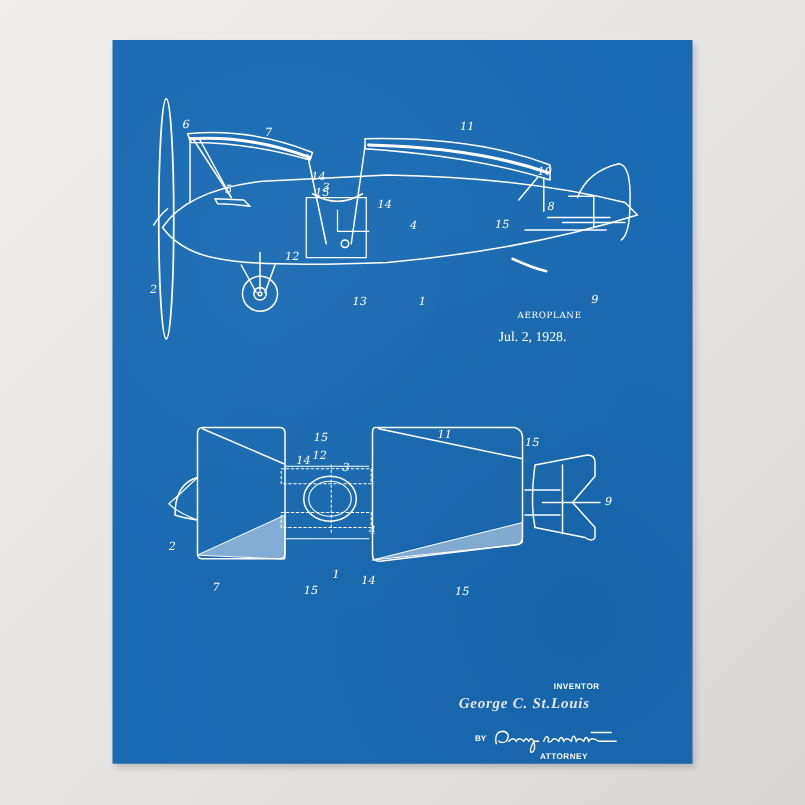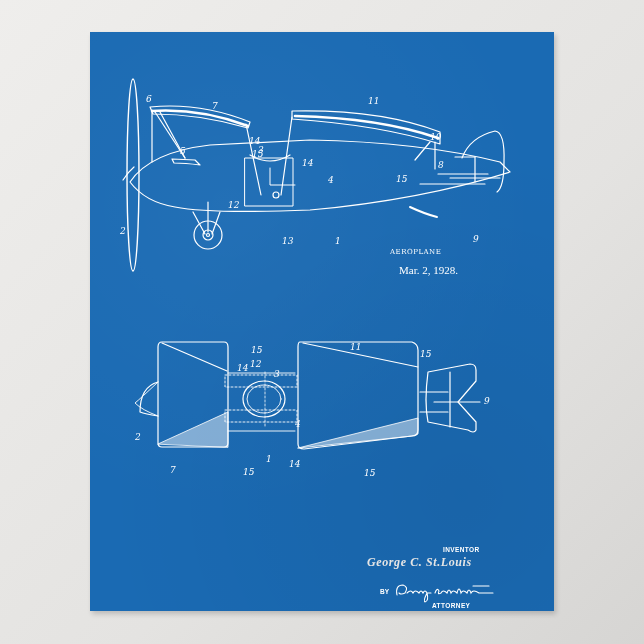--- a/index.html
+++ b/index.html
@@ -5,21 +5,21 @@
   html,body{margin:0;padding:0;}
   body{width:644px;height:644px;background:#e9e8e6;position:relative;overflow:hidden;
     font-family:"Liberation Sans",sans-serif;}
   .bg-grad{position:absolute;inset:0;background:linear-gradient(135deg,#efeeec 0%,#e4e3e1 60%,#d6d5d3 100%);}
   .poster{position:absolute;left:90px;top:32px;width:464px;height:579px;background:#1a6ab3;
     box-shadow:2px 3px 5px rgba(0,0,0,0.18);overflow:hidden;}
   .poster .tex{position:absolute;inset:0;background:
      radial-gradient(circle at 30% 30%,rgba(255,255,255,0.04),rgba(0,0,0,0) 60%),
      radial-gradient(circle at 80% 80%,rgba(0,0,0,0.06),rgba(0,0,0,0) 60%);}
   svg.draw{position:absolute;left:0;top:0;}
-  .ttl{position:absolute;left:300px;top:216px;color:#fff;font-family:"DejaVu Serif",serif;font-size:7px;letter-spacing:0.5px;}
+  .ttl{position:absolute;left:324px;top:216px;color:#fff;font-family:"DejaVu Serif",serif;font-size:7px;letter-spacing:0.5px;}
   .date{position:absolute;left:309px;top:232px;color:#fff;font-family:"Liberation Serif",serif;font-size:11px;}
   .inv-label{position:absolute;left:353px;top:514px;color:#fff;font-size:6.5px;font-weight:bold;letter-spacing:0.4px;}
   .inv-name{position:absolute;left:277px;top:523px;color:#e5e5e5;font-family:"Liberation Serif",serif;font-style:italic;font-weight:bold;font-size:12px;letter-spacing:0.6px;}
   .by{position:absolute;left:290px;top:556px;color:#fff;font-size:6.5px;font-weight:bold;}
   .att-label{position:absolute;left:342px;top:570px;color:#fff;font-size:6.5px;font-weight:bold;letter-spacing:0.4px;}
   .sig{position:absolute;left:303px;top:549px;}
   .num{font-family:"DejaVu Serif",serif;font-style:italic;font-size:9px;fill:#fff;}
 </style>
 </head>
 <body>
@@ -123,21 +123,21 @@
     <text class="num" x="205" y="395" stroke="none">4</text>
     <text class="num" x="45" y="408" stroke="none">2</text>
     <text class="num" x="176" y="430" stroke="none">1</text>
     <text class="num" x="199" y="435" stroke="none">14</text>
     <text class="num" x="80" y="441" stroke="none">7</text>
     <text class="num" x="274" y="444" stroke="none">15</text>
     <text class="num" x="153" y="443" stroke="none">15</text>
   </svg>
 
   <div class="ttl">AEROPLANE</div>
-  <div class="date">Mar. 2, 1928.</div>
+  <div class="date">Jul. 2, 1928.</div>
 
   <div class="inv-label">INVENTOR</div>
   <div class="inv-name">George C. St.Louis</div>
   <div class="by">BY</div>
   <svg class="sig" width="110" height="22" viewBox="0 0 110 22" fill="none" stroke="#fff" stroke-width="1.1" stroke-linecap="round">
     <path d="M4 14 Q2 4 10 4 Q16 6 12 12 Q8 14 6 12 M14 12 Q18 8 20 12 Q22 8 26 12 Q28 8 30 12 Q32 8 34 12 Q36 20 32 21 Q30 20 34 12 L38 12"></path>
     <path d="M42 12 Q44 6 46 10 Q44 14 48 12 Q50 8 54 12 Q56 6 58 12 Q60 8 64 12 Q66 4 68 12 Q70 8 74 12 Q76 6 78 12 Q80 8 86 12 L100 12"></path>
     <path d="M80 5 L96 5"></path>
   </svg>
   <div class="att-label">ATTORNEY</div>

